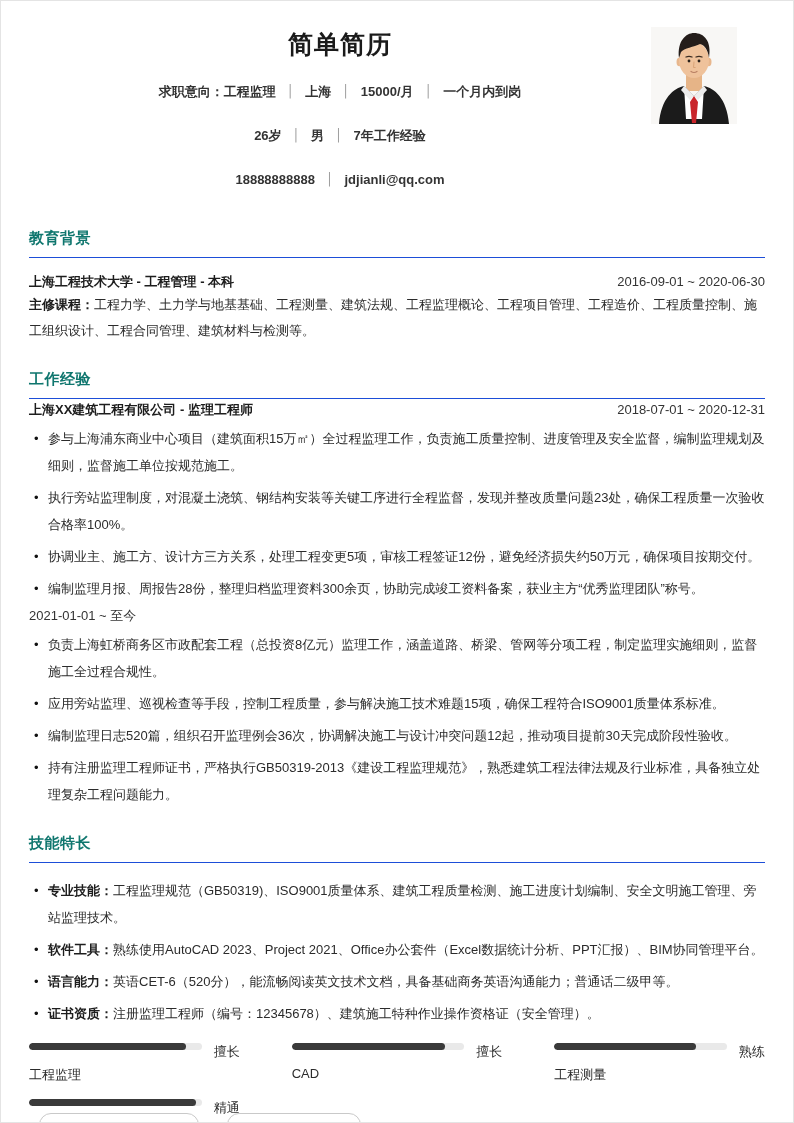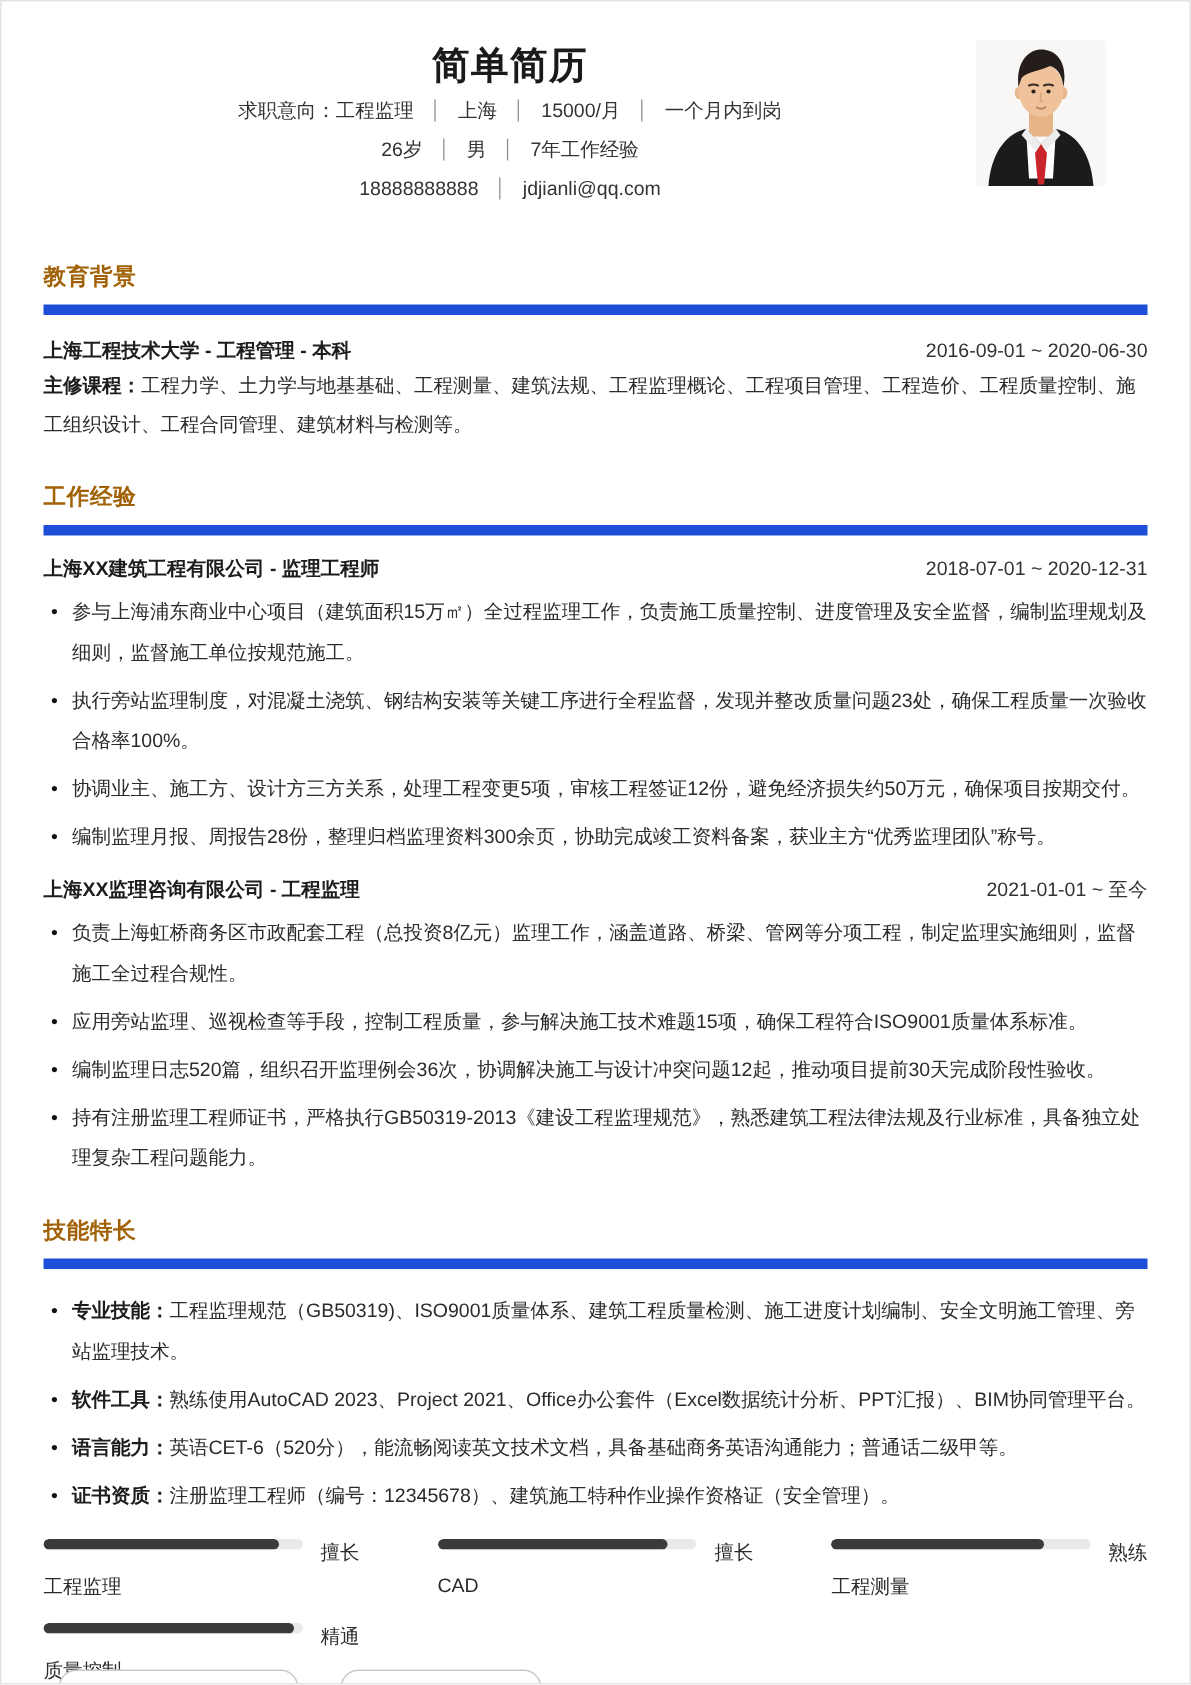--- a/index.html
+++ b/index.html
@@ -8,42 +8,42 @@
     width:794px; height:1123px; margin:0 auto; position:relative;
     background:#ffffff; border:1px solid #e4e4e4; overflow:hidden;
     font-family:"Liberation Sans","DejaVu Sans",sans-serif;
     color:#2b2b2b; font-size:13px;
   }
   .content { padding:0 28px; }
   
   .header { display:flex; align-items:flex-start; padding:20px 20px 10px 28px; }
   .header-left { flex:1; text-align:center; padding-top:6px; }
   .resume-title { font-size:25px; font-weight:bold; color:#1a1a1a; line-height:34px; letter-spacing:1px; }
-  .info-line { font-size:13px; color:#333; line-height:26px; margin-top:0; white-space:nowrap; }
+  .info-line { font-size:13px; color:#333; line-height:26px; margin-top:18px; white-space:nowrap;font-weight:bold; }
   .sep { color:#8f8f8f; margin:0 11px; font-size:12px; position:relative; top:-1px; }
   .photo { width:86px; height:97px; margin:6px 36px 0 0; flex:none; overflow:hidden; background:#f8f7f5; }
   .photo svg { display:block; }
   
   h2.section-title {
-    font-size:15px; font-weight:bold; color:#a16207;
-    border-bottom:7px solid #1d4ed8; padding-bottom:9px; margin-top:26px;
+    font-size:15px; font-weight:bold; color:#0f766e;
+    border-bottom:1px solid #1d4ed8; padding-bottom:9px; margin-top:26px;
     letter-spacing:.5px;
   }
   .row-between { display:flex; justify-content:space-between; align-items:baseline; }
   .b { font-weight:bold; color:#1d1d1d; }
   .date { font-size:13px; color:#333; white-space:nowrap; }
   .edu-head { margin-top:15px;gap:11px; }
   .edu-row { line-height:26px; margin-top:1px; }
   
   ul.bullets { list-style:none; margin-top:6px; }
   ul.bullets li { display:flex; margin-bottom:5px; }
   .dot { flex:none; width:19px; padding-left:5px; font-size:13px; line-height:27px; color:#111; }
   .btext { flex:1; line-height:27px; }
   .job { margin-top:2px; }
-  .job-head { margin-top:13px; margin-bottom:2px; }
+  .job-head { margin-top:2px; margin-bottom:2px; }
   
   .bars { display:grid; grid-template-columns:repeat(3,1fr); column-gap:52px; row-gap:15px; margin-top:16px; }
   .bar-row { display:flex; align-items:flex-start; height:14px; }
   .bar-track { flex:1; height:7px; background:#e9e9e9; border-radius:4px; overflow:hidden; }
   .bar-fill { height:100%; background:#3a3a3a; border-radius:4px; }
   .bar-level { margin-left:12px; font-size:13px; color:#2b2b2b; white-space:nowrap; }
   .bar-name { font-size:13px; margin-top:9px; color:#2b2b2b; }
   
   .cert-tags { position:absolute; left:38px; top:1112px; display:flex; gap:28px; }
   .cert-tag { height:26px; border:1px solid #c9c9c9; border-radius:12px; background:#fff; }
@@ -127,21 +127,20 @@
             </li>
           <li>
               <span class="dot">•</span>
               <span class="btext">编制监理月报、周报告28份，整理归档监理资料300余页，协助完成竣工资料备案，获业主方“优秀监理团队”称号。</span>
             </li>
         </ul>
       </div>
 
       <div class="job">
         <div class="row-between job-head">
-          <span class="b">上海XX监理咨询有限公司 - 工程监理</span>
           <span class="date">2021-01-01 ~ 至今</span>
         </div>
         <ul class="bullets">
           <li>
               <span class="dot">•</span>
               <span class="btext">负责上海虹桥商务区市政配套工程（总投资8亿元）监理工作，涵盖道路、桥梁、管网等分项工程，制定监理实施细则，监督施工全过程合规性。</span>
             </li>
           <li>
               <span class="dot">•</span>
               <span class="btext">应用旁站监理、巡视检查等手段，控制工程质量，参与解决施工技术难题15项，确保工程符合ISO9001质量体系标准。</span>

